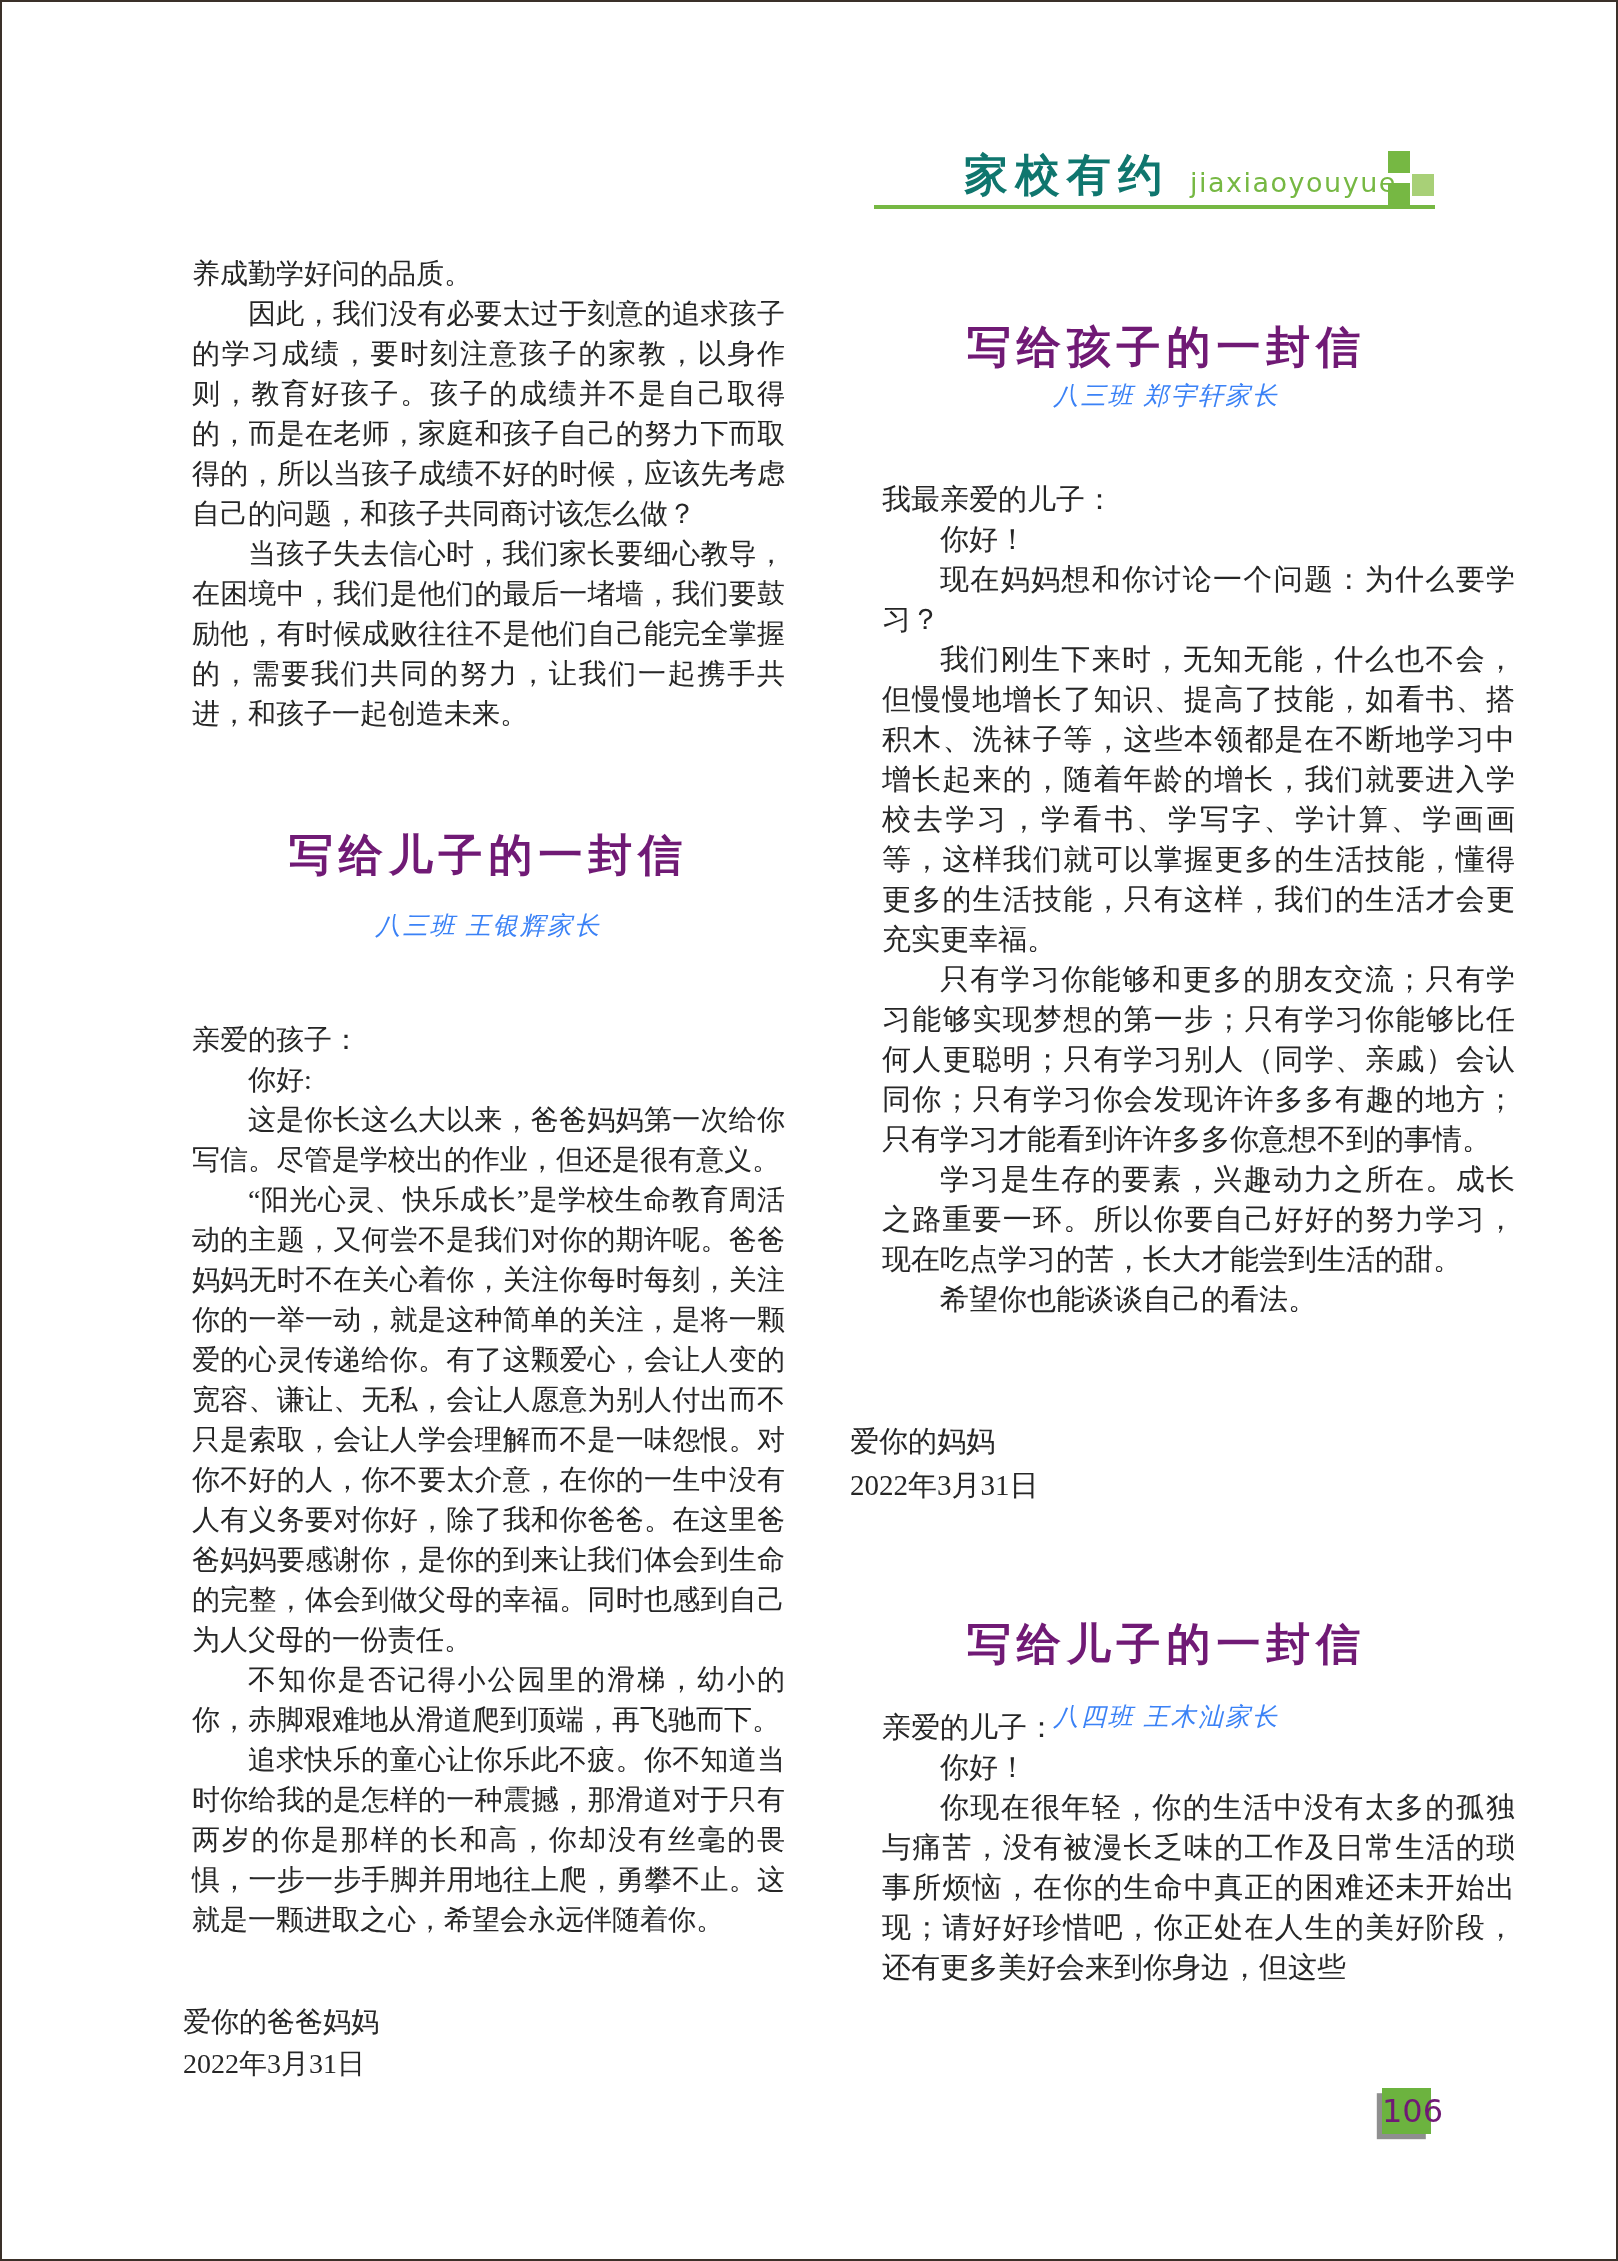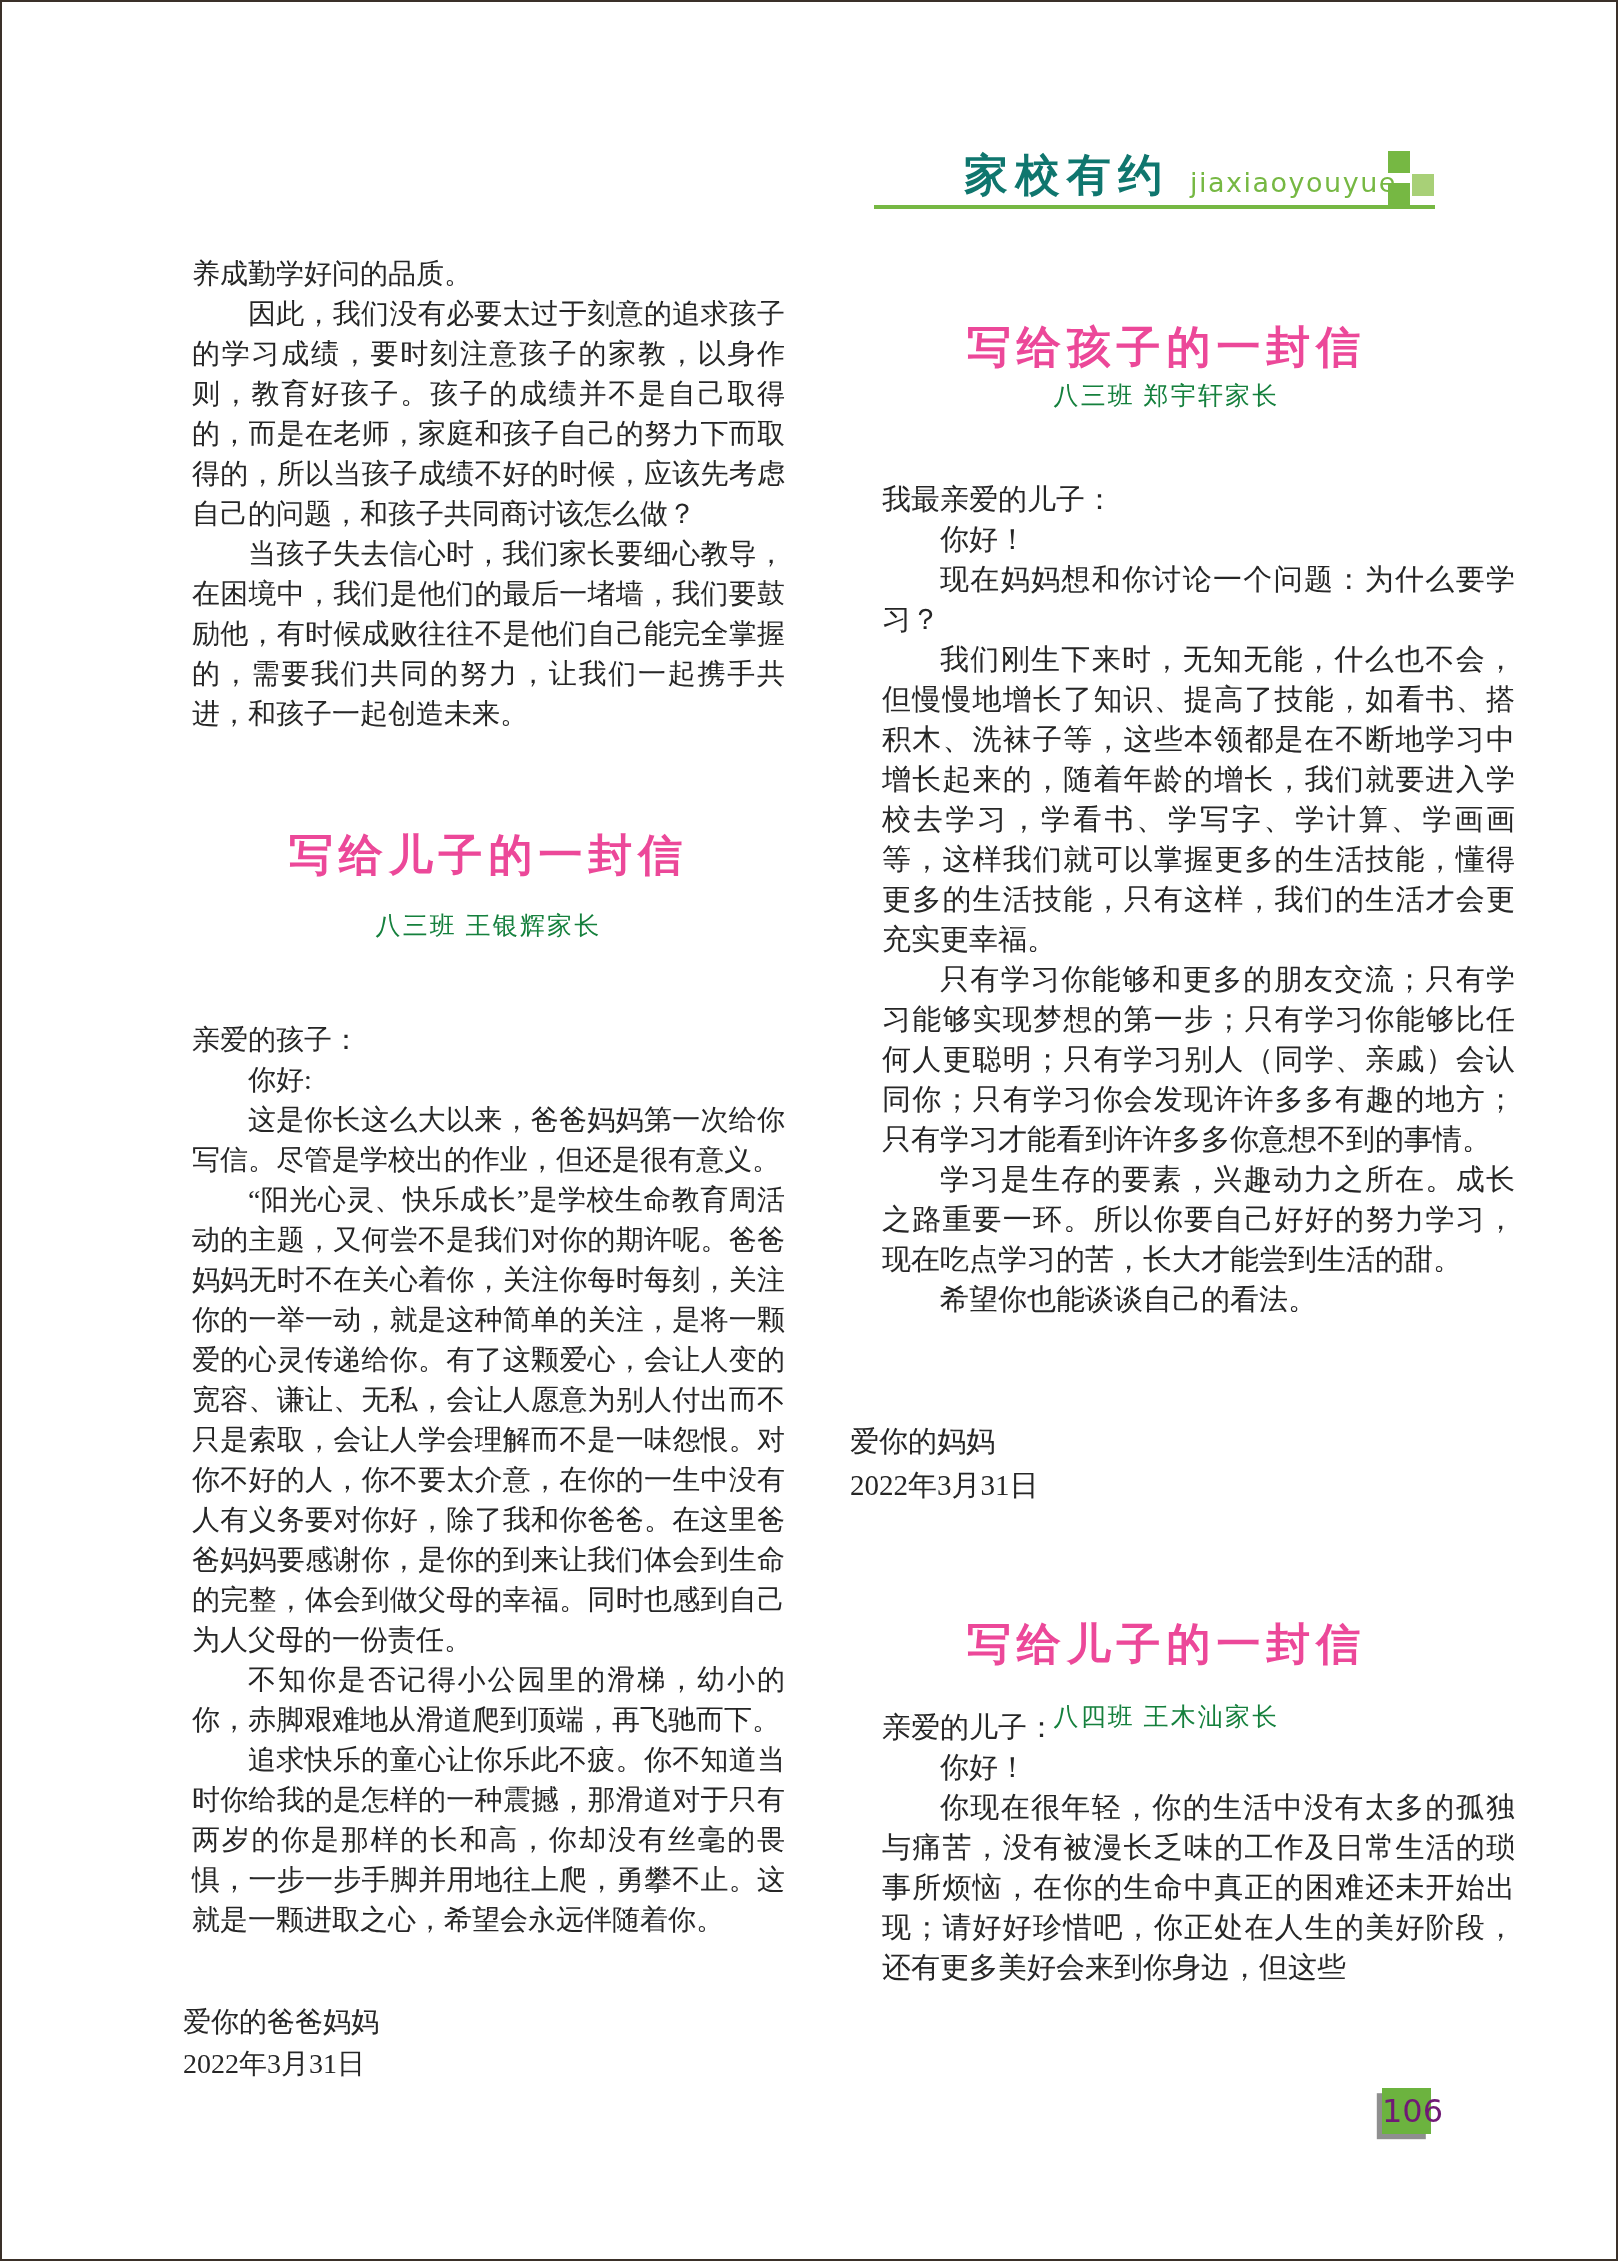--- a/index.html
+++ b/index.html
@@ -37,29 +37,29 @@
   .col{position:absolute;font-size:28px;line-height:40px;}
   .col p{
     margin:0;text-indent:2em;text-align:justify;
     text-justify:inter-character;overflow-wrap:anywhere;
   }
   .col p.noindent{text-indent:0;}
   .left-col{left:190px;width:593px;}
   .right-col{left:848px;width:633px;font-size:29px;margin-left:32px;}
   .letter-title{
     position:absolute;text-align:center;
-    font-size:44px;font-weight:bold;letter-spacing:5.9px;color:#ec4899;
+    font-size:44px;font-weight:bold;letter-spacing:5.9px;color:#701a75;
     white-space:nowrap;
   }
   .lt-left{left:190px;width:593px;top:824px;}
   .lt-right1{left:848px;width:633px;top:316px;}
   .lt-right2{left:848px;width:633px;top:1613px;}
   .byline{
     position:absolute;text-align:center;
-    font-size:25px;letter-spacing:2.2px;color:#15803d;white-space:nowrap;
+    font-size:25px;letter-spacing:2.2px;color:#3b82f6;white-space:nowrap;font-style:italic;
   }
   .bl-left{left:190px;width:593px;top:907px;}
   .bl-right1{left:848px;width:633px;top:377px;}
   .bl-right2{left:848px;width:633px;top:1698px;}
   .sig-block{position:absolute;}
   .sig-left{left:181px;width:593px;top:1999px;font-size:28px;line-height:42px;padding-right:13.2px;box-sizing:border-box;}
   .sig-right{left:848px;width:633px;top:1417px;font-size:29px;line-height:44px;padding-right:68px;box-sizing:border-box;}
   .sig-block div{white-space:nowrap;}
   
   .pagenum{

